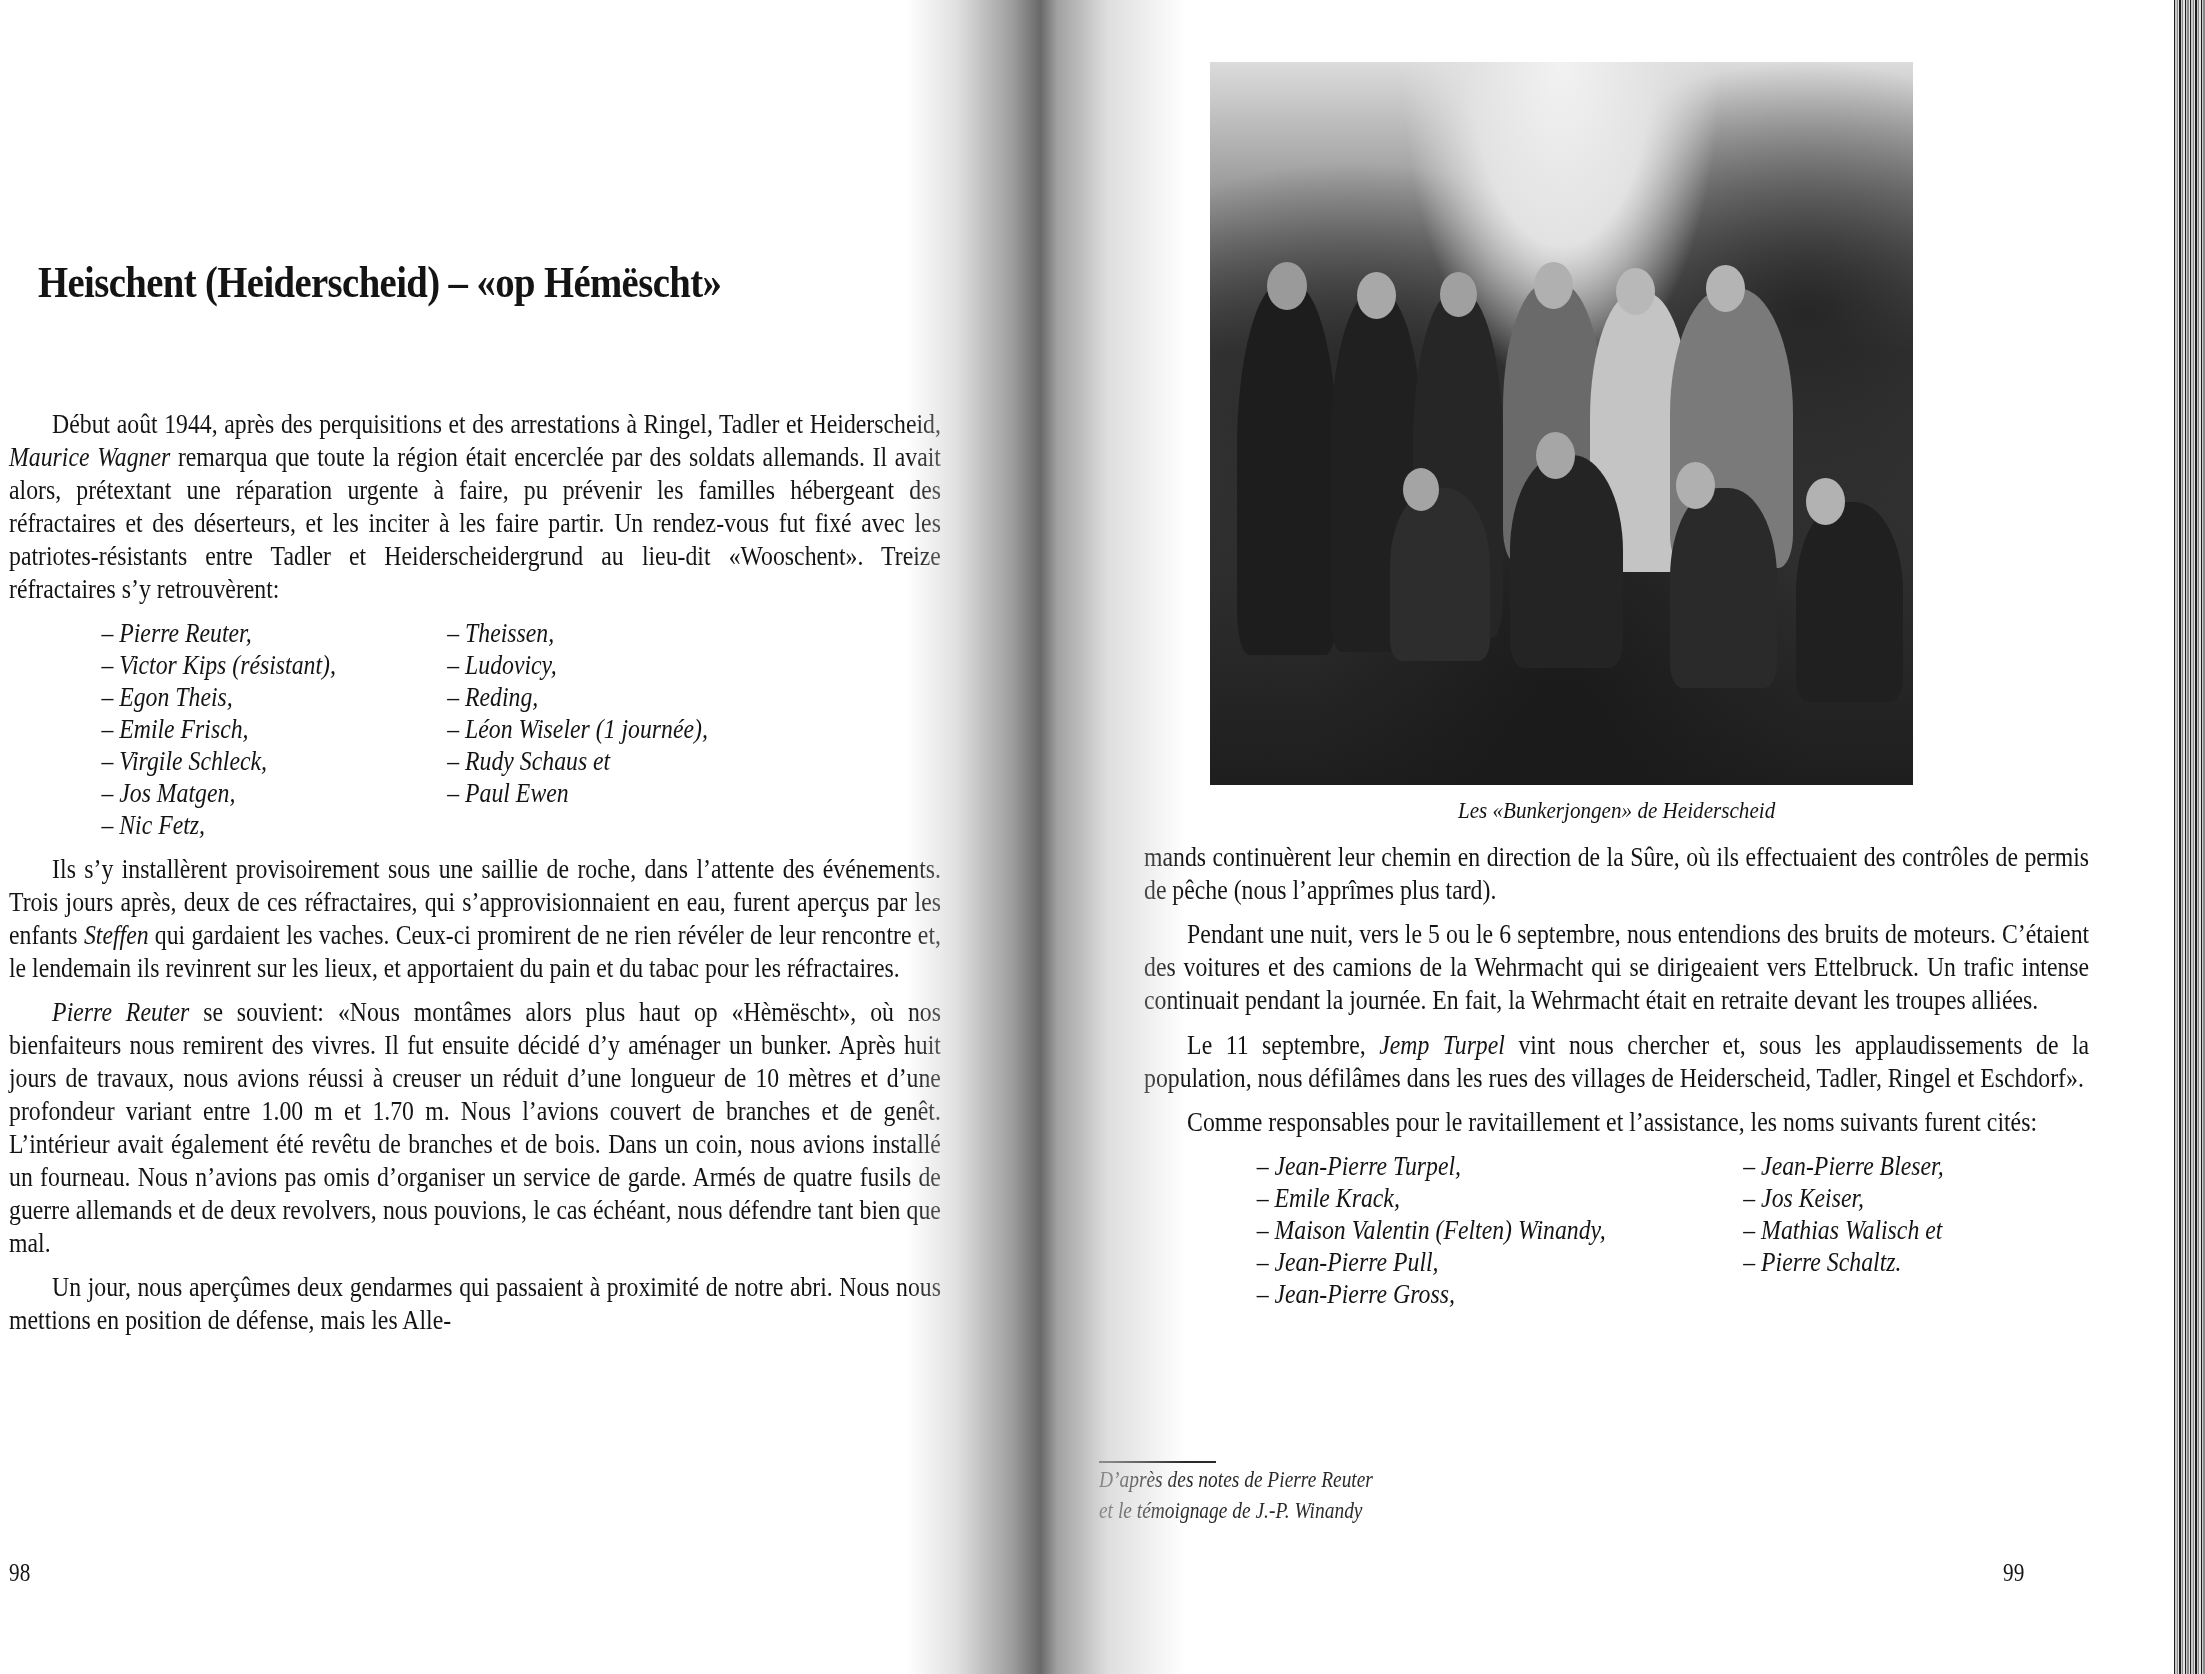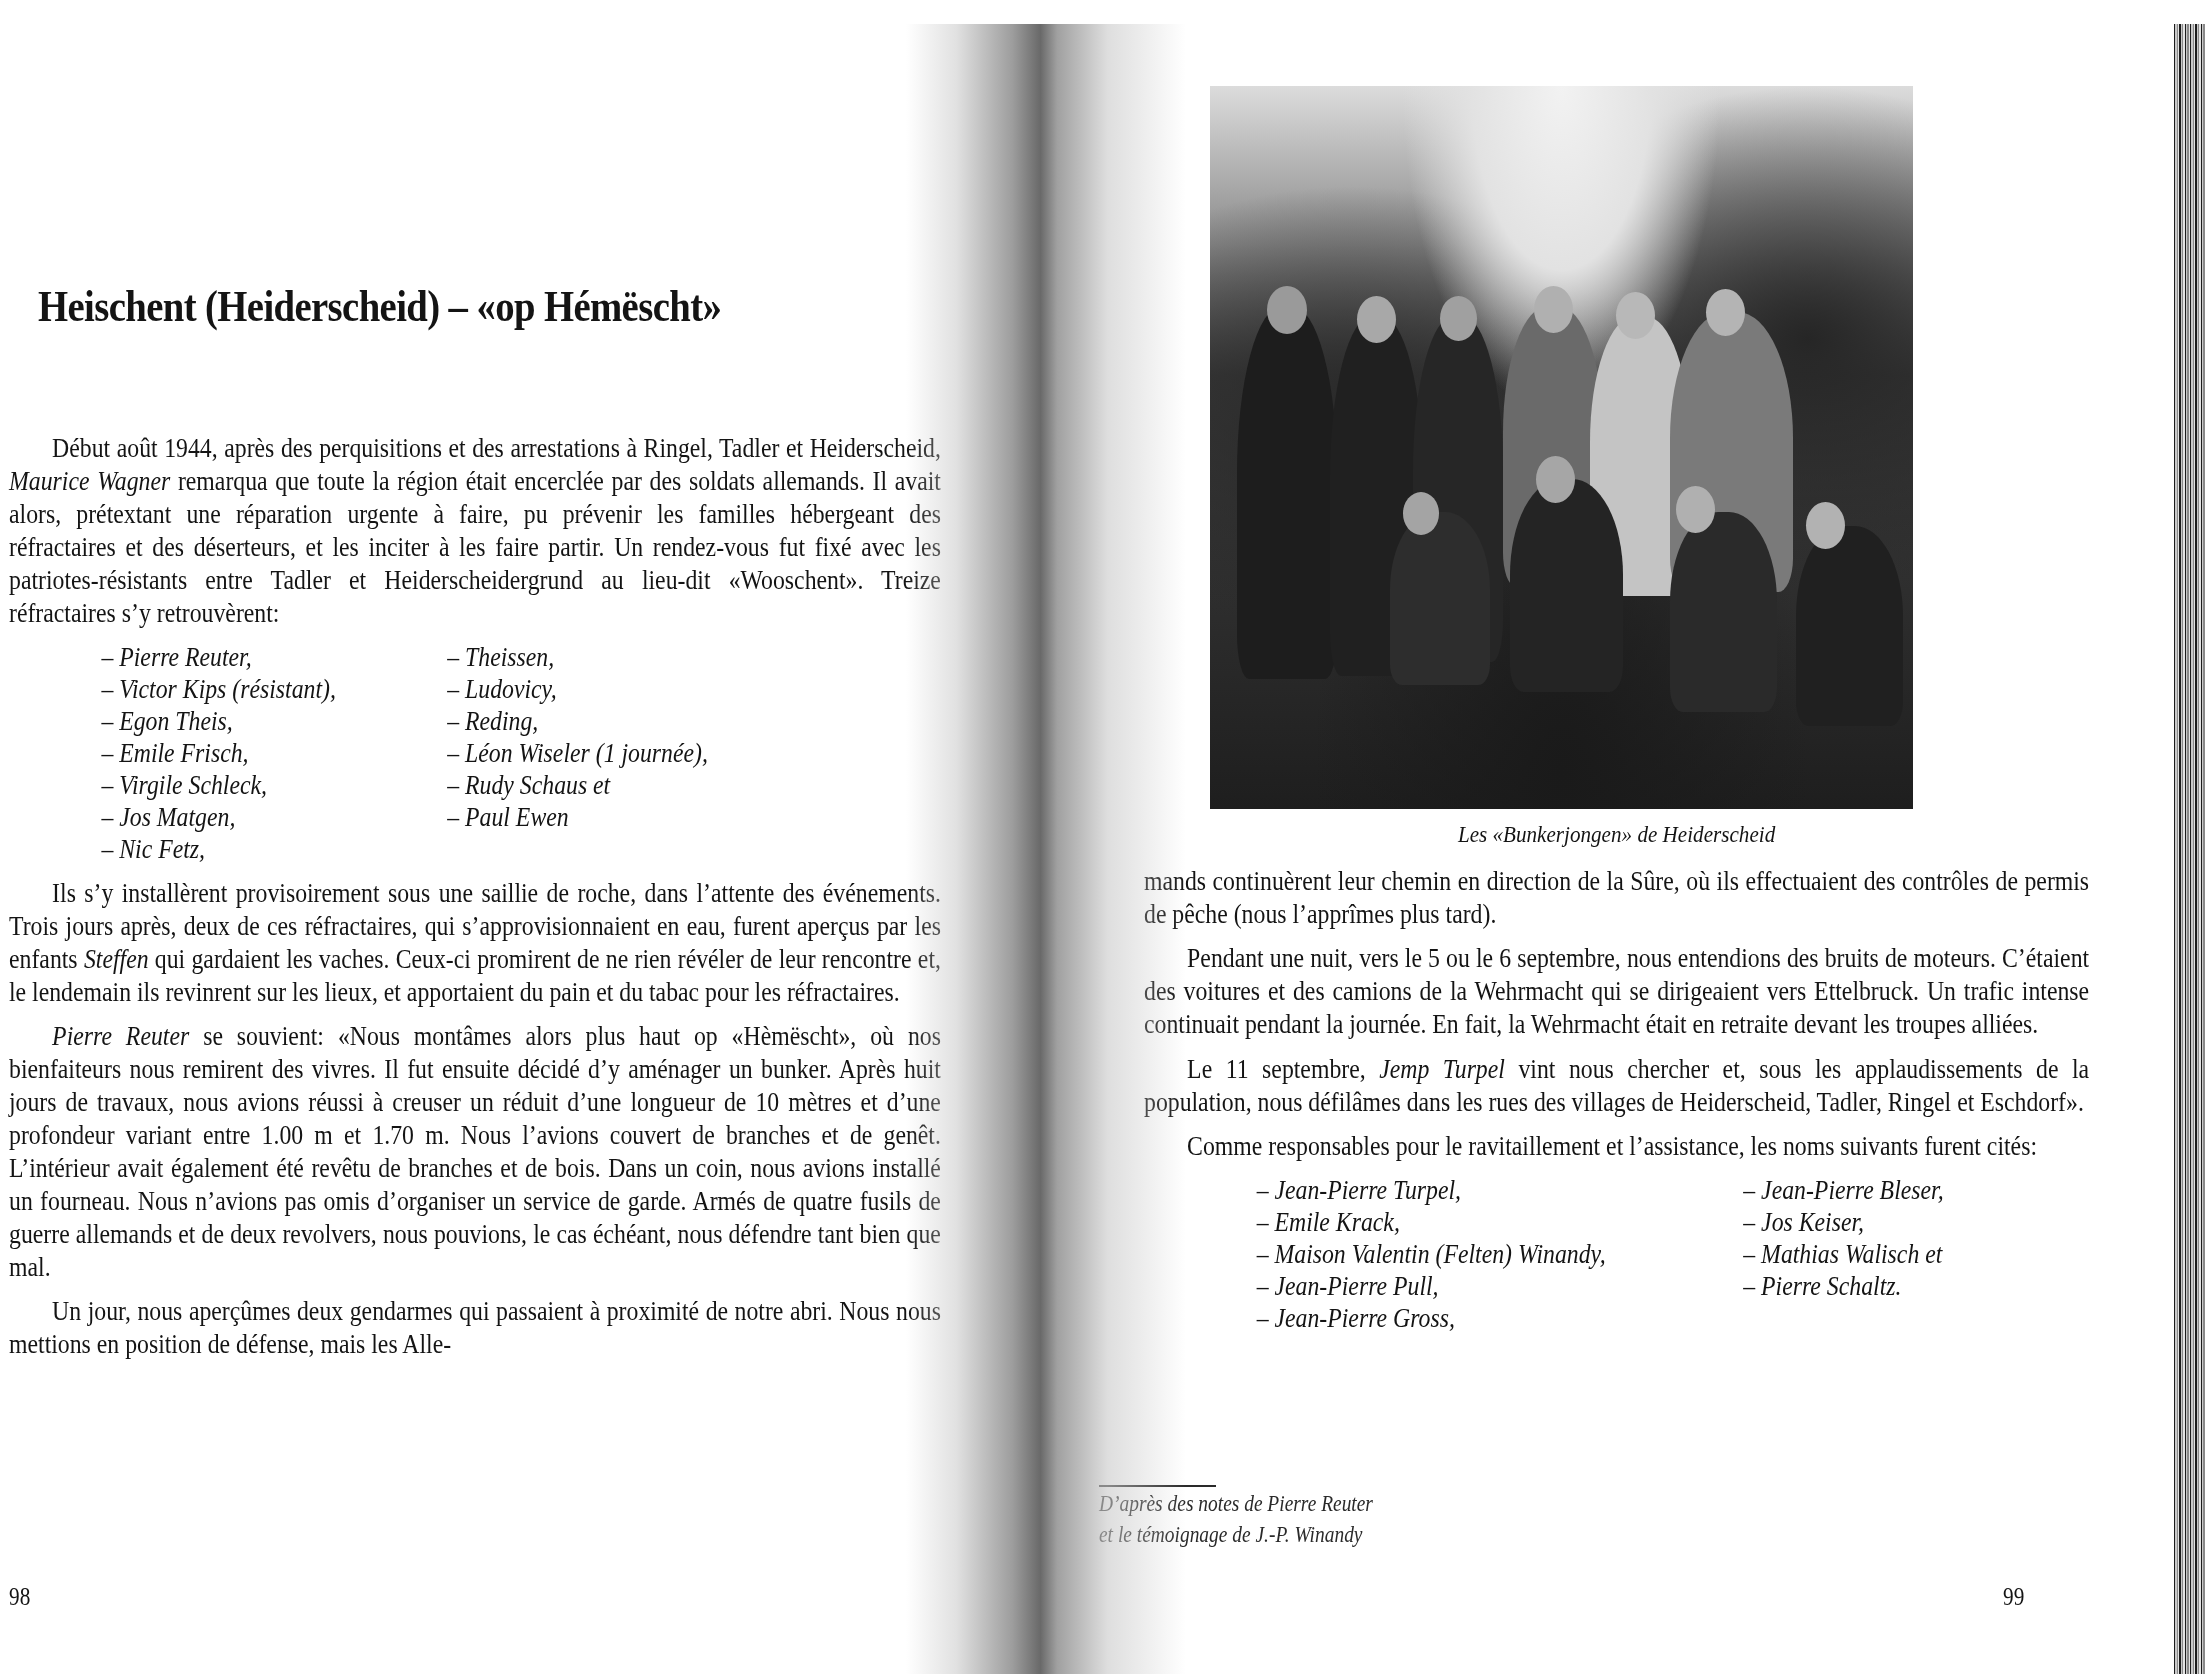--- a/index.html
+++ b/index.html
@@ -1,21 +1,21 @@
 <!DOCTYPE html>
 <html style="font-size:10.7px"><head>
 <meta charset="utf-8">
 <style>
   html, body { margin:0; padding:0; }
   body {
     width:2205px; height:1674px; position:relative; overflow:hidden;
     background:#ffffff; color:#141414;
     font-family:"Liberation Serif","DejaVu Serif",serif;
   }
-  .spread { position:absolute; inset:0;margin-top:24px; }
+  .spread { position:absolute; inset:0; }
   .gutter {
     position:absolute; top:0; left:906px; width:280px; height:1674px;
     background:linear-gradient(90deg,
       rgba(255,255,255,0) 0%, rgba(200,200,200,.55) 18%, rgba(140,140,140,.85) 38%,
       rgba(105,105,105,1) 48%, rgba(150,150,150,.9) 54%, rgba(200,200,200,.6) 72%,
       rgba(255,255,255,0) 100%);
   }
   .right-edge {
     position:absolute; top:0; right:0; width:31px; height:1674px;
     background:repeating-linear-gradient(90deg,#1c1c1c 0 1.3px,#c9c9c9 1.3px 2.7px,#8a8a8a 2.7px 4px,#e3e3e3 4px 5.3px);

